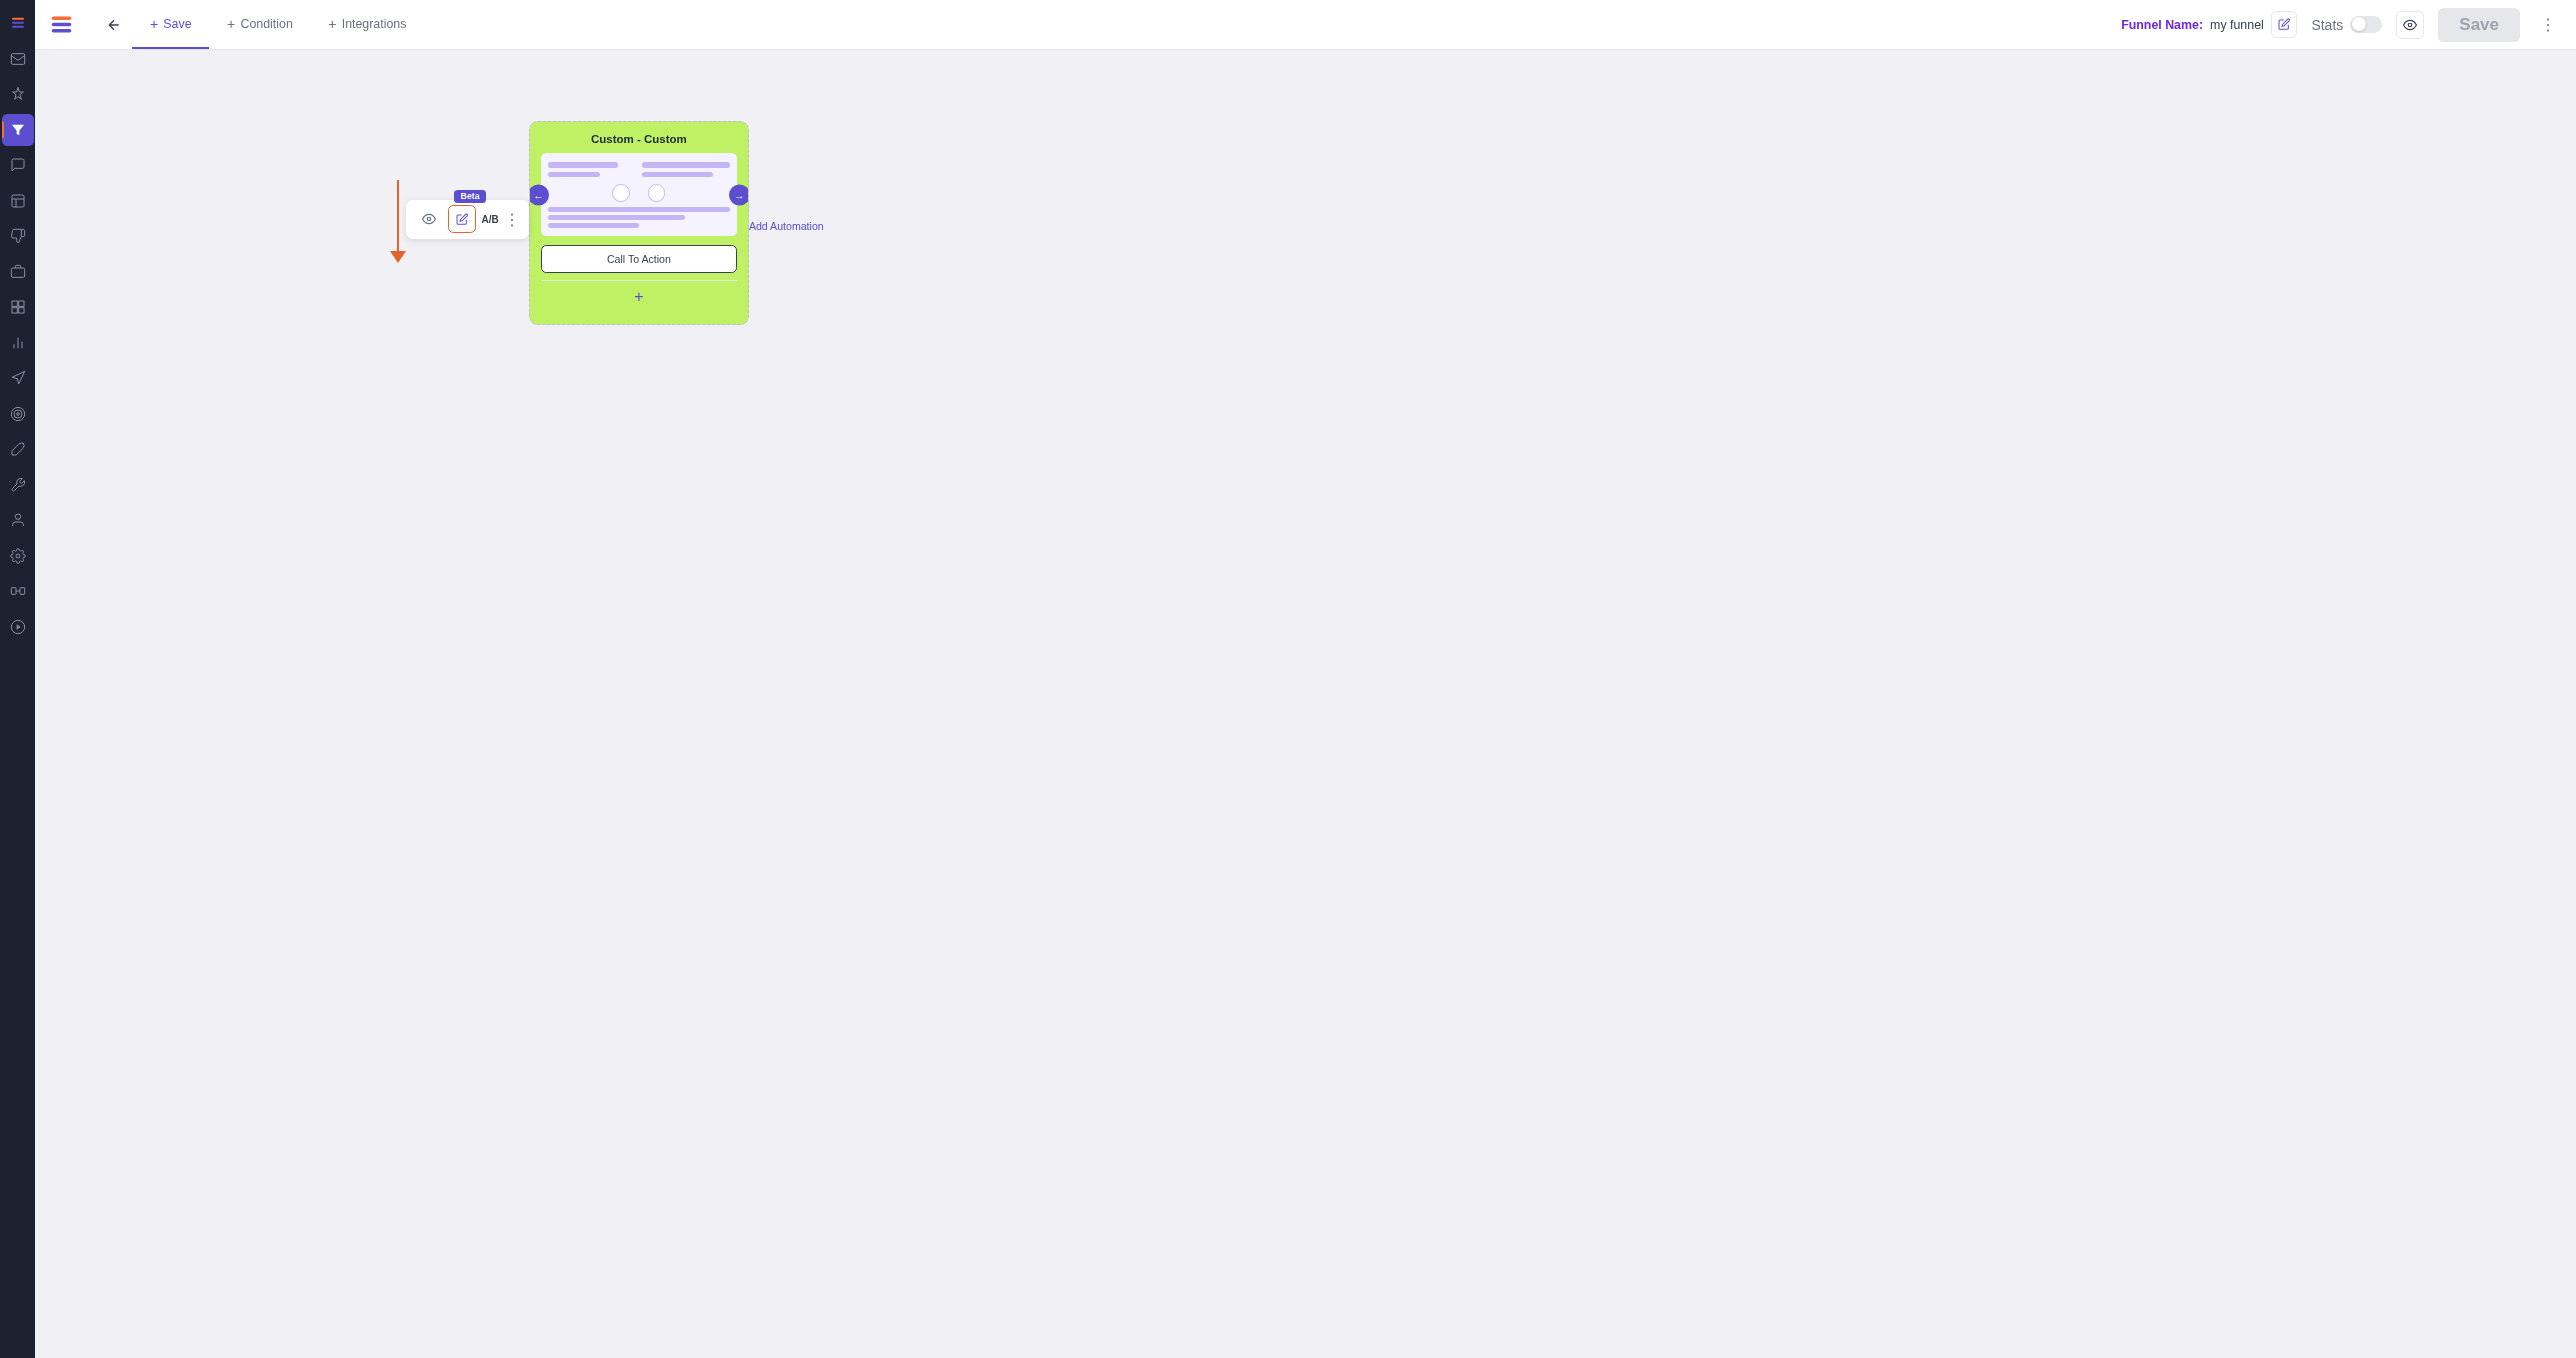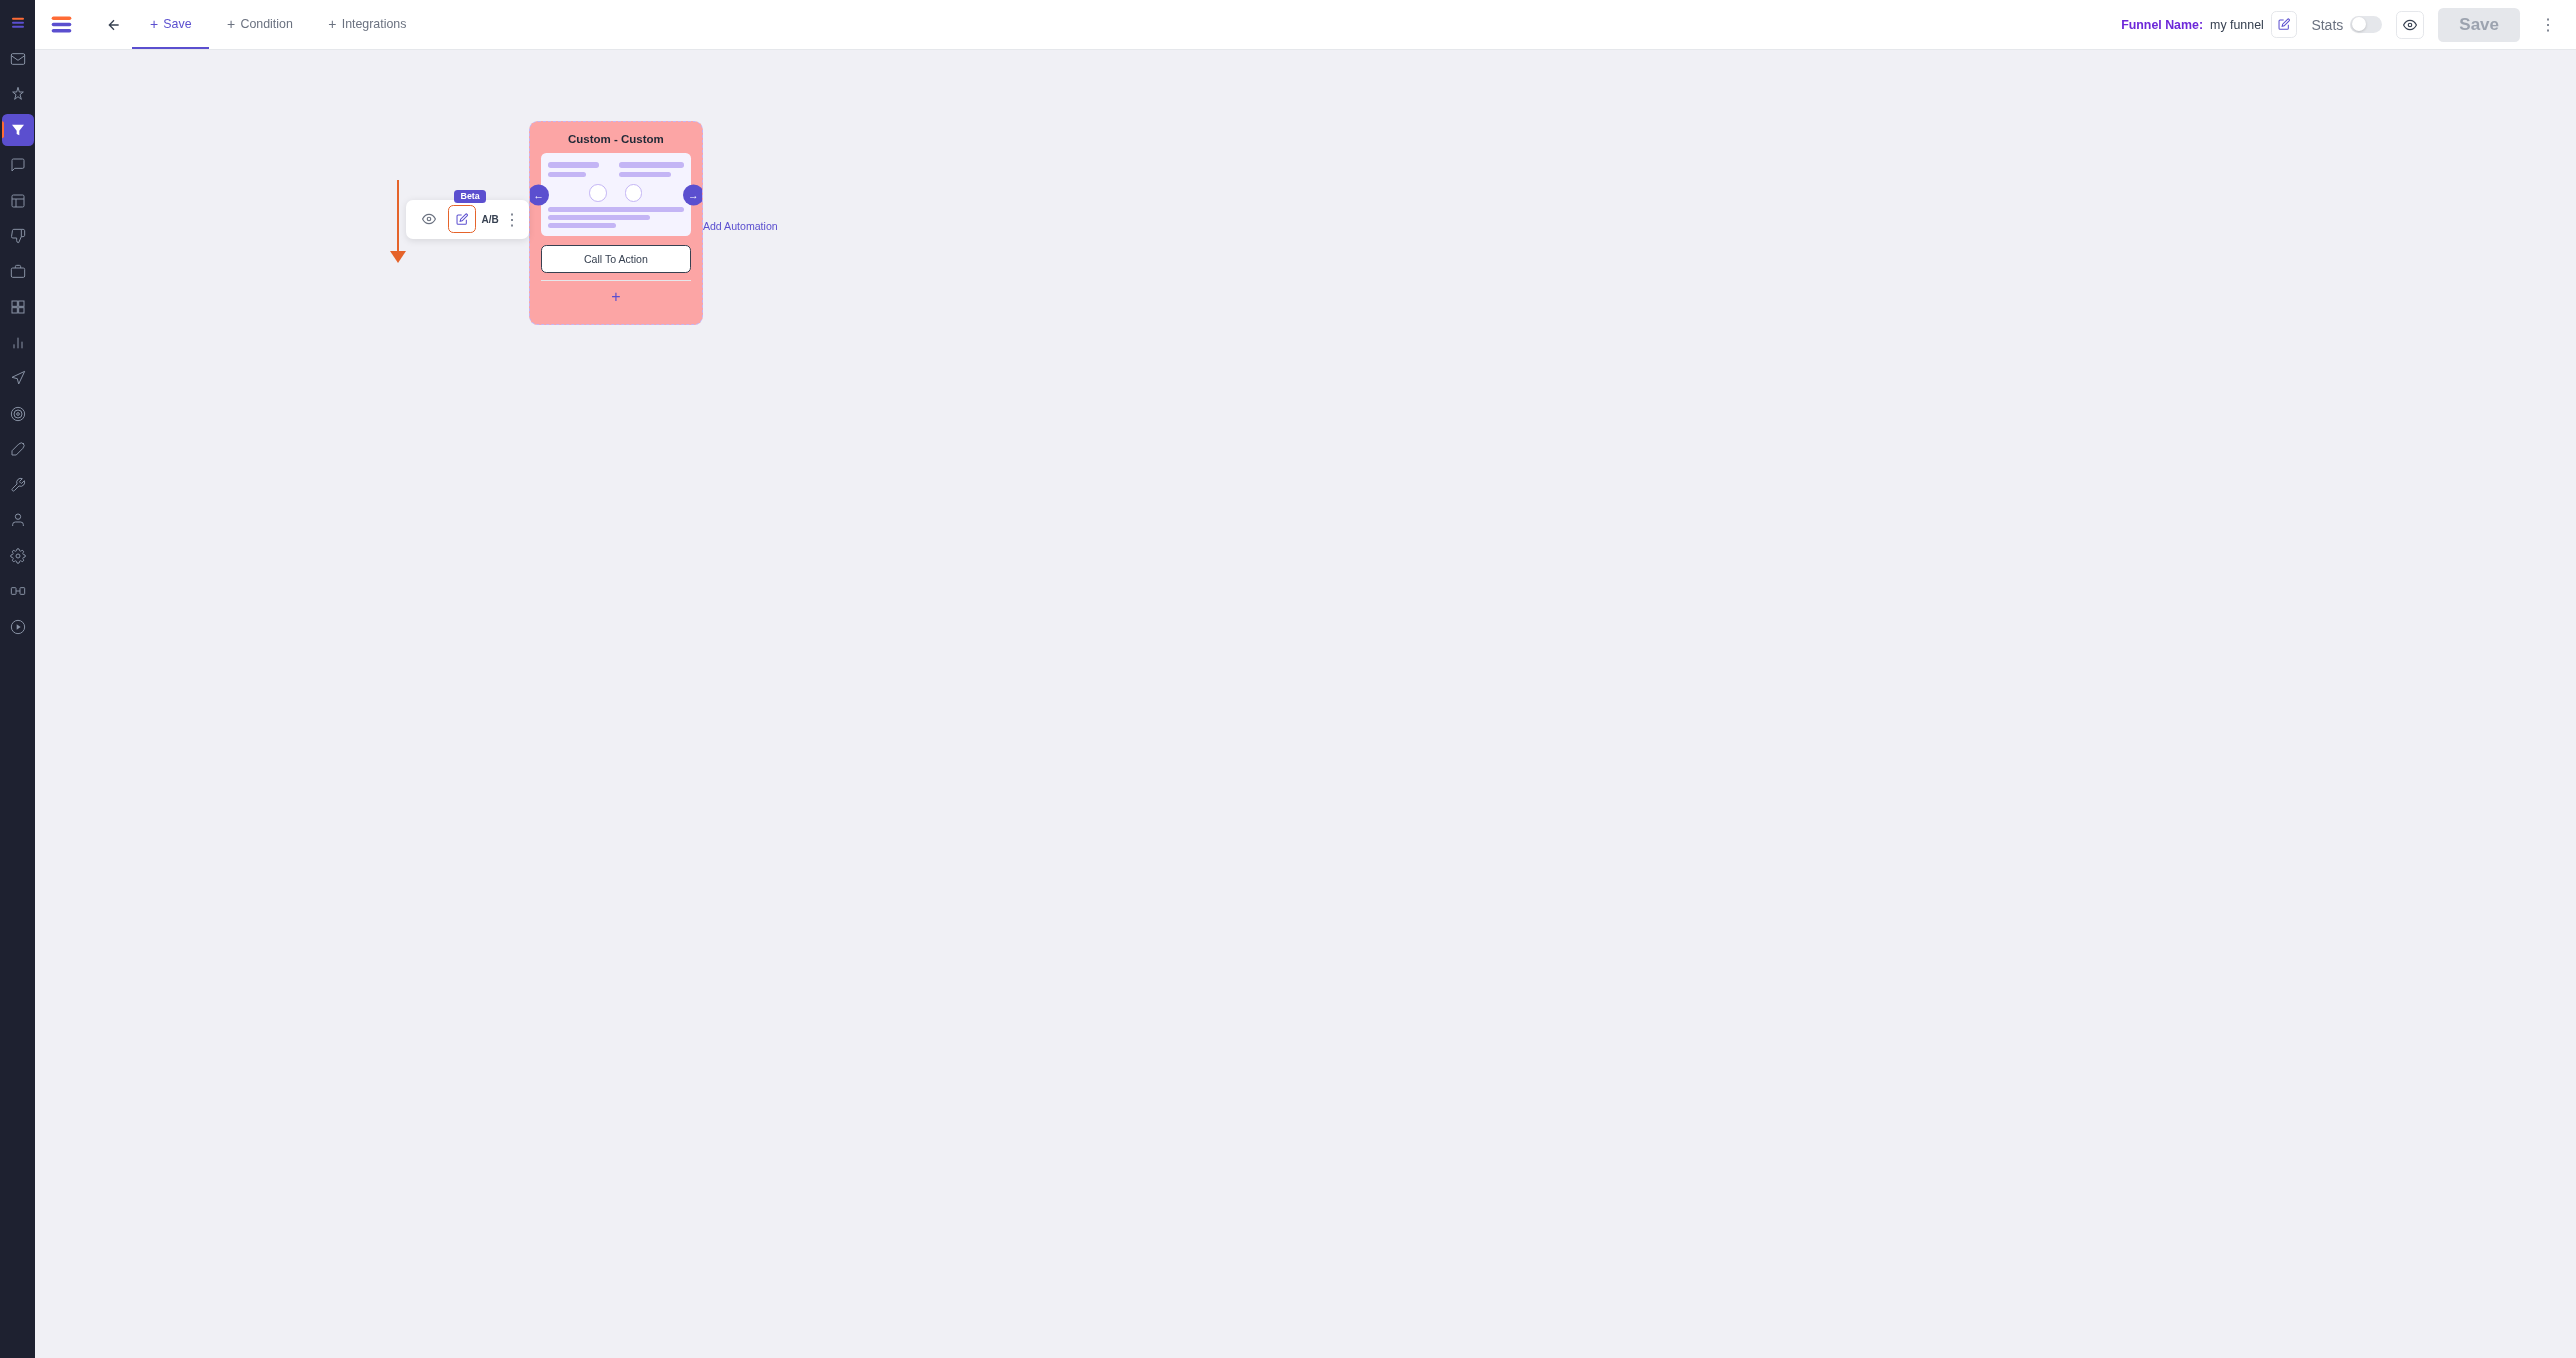--- a/index.html
+++ b/index.html
@@ -286,22 +286,22 @@
       color: #374151;
     }
     .toolbar-more {
       font-size: 16px;
       color: #6b7280;
       cursor: pointer;
     }
 
     
     .step-card {
-      width: 174px;
-      background: #fca5a5;
+      width: 220px;
+      background: #bef264;
       border: 1.8px dashed #c4b5f5;
       border-radius: 8.9px;
       overflow: hidden;
     }
     .step-card-inner {
       padding: 10.6px;
     }
     .step-title {
       font-size: 11.5px;
       font-weight: 600;

